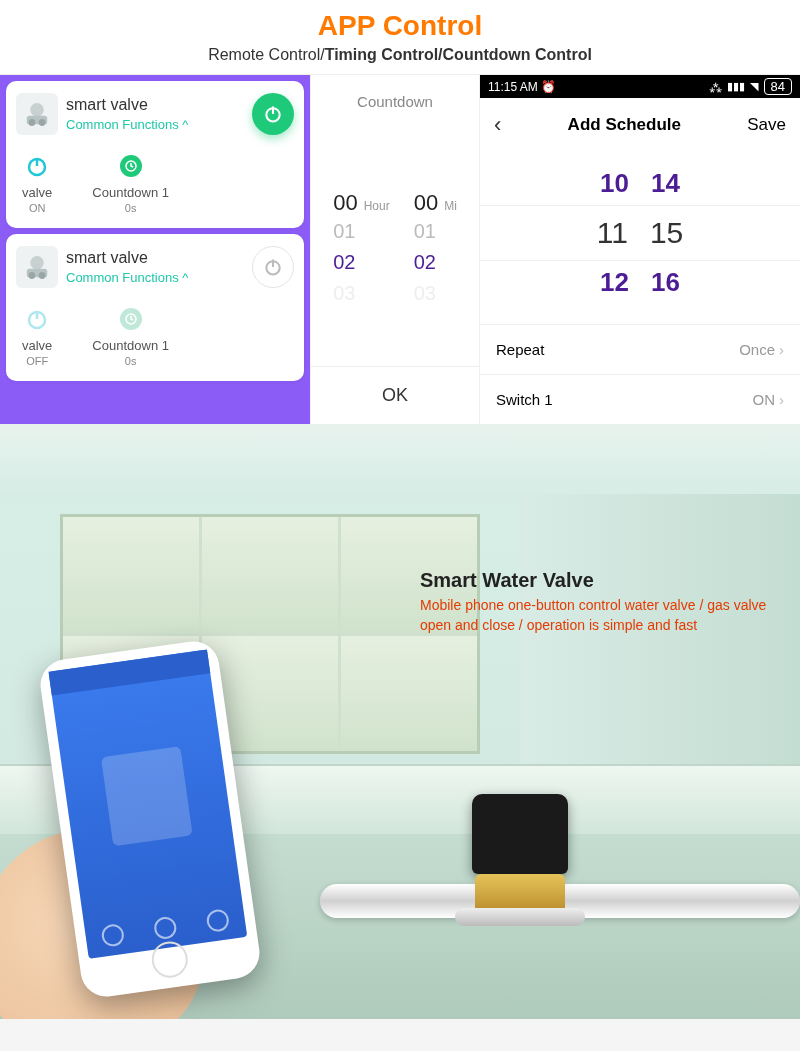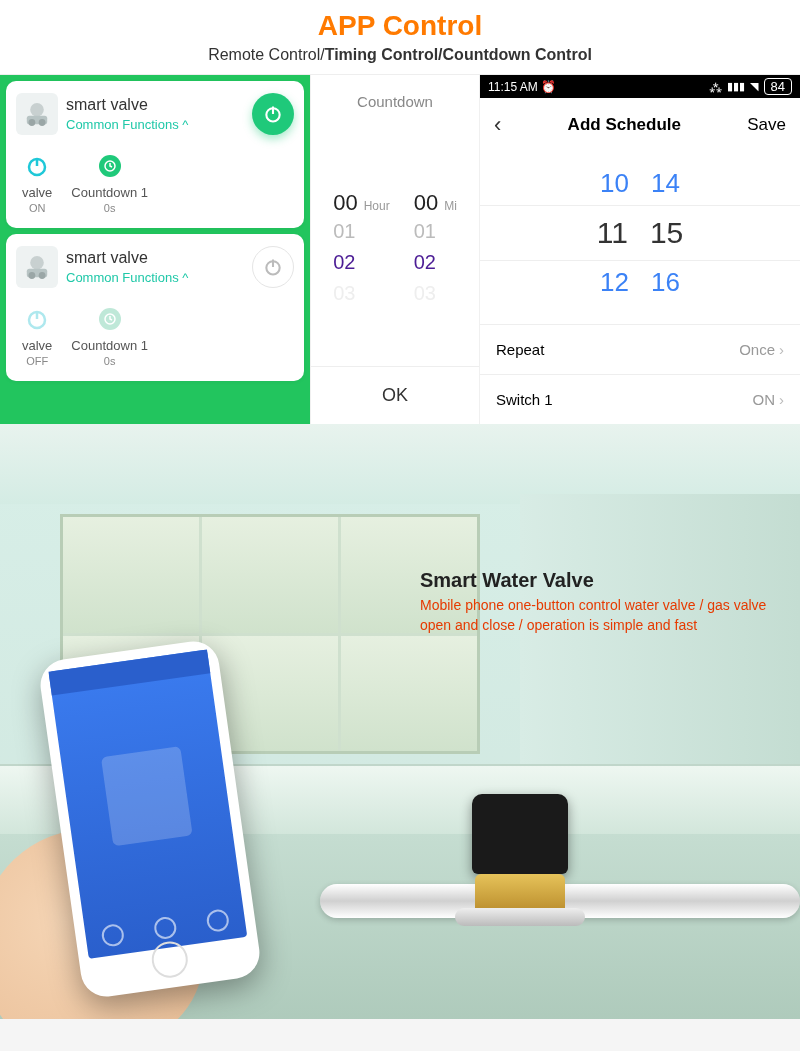--- a/index.html
+++ b/index.html
@@ -2,33 +2,33 @@
 <html><head>
 <meta charset="utf-8">
 <style>
   * { box-sizing: border-box; margin: 0; padding: 0; }
   body { font-family: Arial, sans-serif; width: 800px; background: #f5f5f5; }
   .header { text-align: center; padding: 10px 0; background: #fff; }
   .header h1 { color: #ff7a00; font-size: 28px; font-weight: bold; }
   .header p { color: #333; font-size: 16px; margin-top: 4px; }
   .header p .bold { font-weight: bold; text-align: right; }
   .app-row { display: flex; background: #fff; border-top: 1px solid #eee; }
-  .panel-left { width: 310px; background: #22c55e; }
+  .panel-left { width: 310px; background: #8b5cf6; }
   .card { background: #fff; border-radius: 10px; margin: 6px; padding: 12px 10px 6px 10px; box-shadow: 0 1px 4px rgba(0,0,0,0.05); }
   .card-head { display: flex; align-items: center; gap: 8px; }
   .valve-thumb { width: 42px; height: 42px; border-radius: 6px; background: #eef2f2; display: flex; align-items: center; justify-content: center; }
   .valve-thumb svg { width: 34px; height: 34px; }
   .card-title { flex: 1; }
   .card-title .name { font-size: 16px; color: #333; font-weight: 500; }
   .card-title .cf { font-size: 13px; color: #1fc8a8; margin-top: 3px; }
   .power-btn { width: 42px; height: 42px; border-radius: 50%; display: flex; align-items: center; justify-content: center; }
   .power-on { background: #1fc97a; color: #fff; box-shadow: 0 4px 10px rgba(31,201,122,0.4); }
   .power-off { background: #fff; color: #bbb; border: 1px solid #e5e5e5; }
   .power-btn svg { width: 20px; height: 20px; }
-  .card-icons { display: flex; gap: 19px; padding: 18px 6px 8px 6px; }
+  .card-icons { display: flex; gap: 40px; padding: 18px 6px 8px 6px; }
   .ci { text-align: center; }
   .ci .icon-circ { width: 26px; height: 26px; margin: 0 auto 6px; display: flex; align-items: center; justify-content: center; }
   .ci .lbl { font-size: 13px; color: #555; }
   .ci .sub { font-size: 11px; color: #888; margin-top: 2px; }
   .clock-dot { width: 22px; height: 22px; border-radius: 50%; background: #1fc97a; display:flex;align-items:center;justify-content:center; }
   .clock-dot.off { background: #bfe8d8; }
   .panel-mid { width: 170px; background: #fff; border-left: 1px solid #f0f0f0; border-right: 1px solid #f0f0f0; text-align: center; position: relative; }
   .panel-mid .title { color: #888; font-size: 15px; padding: 18px 0 80px; }
   .wheel-row { display: flex; justify-content: center; gap: 24px; }
   .wheel-col { text-align: left; }
@@ -39,21 +39,21 @@
   .wheel-col .row.fade2 { color: #eee; }
   .panel-mid .okbtn { position: absolute; bottom: 0; left: 0; right: 0; padding: 18px 0; font-size: 18px; color: #333; border-top: 1px solid #eee; }
   .panel-right { flex: 1; background: #fff; }
   .statusbar { background: #000000; color: #fff; font-size: 12px; padding: 3px 8px; display: flex; justify-content: space-between; align-items: center; }
   .statusbar .icons { display: flex; gap: 5px; align-items: center; font-size: 11px; }
   .sched-head { display: flex; justify-content: space-between; align-items: center; padding: 14px 14px; font-size: 17px; }
   .sched-head .back { font-size: 22px; color: #333; font-weight: 300; }
   .sched-head .title { font-weight: 600; }
   .sched-wheel { padding: 10px 0 20px; }
   .sched-wheel .wline { display: flex; justify-content: center; gap: 22px; font-size: 26px; padding: 6px 0; }
-  .sched-wheel .wline.dim { color: #3b82f6; }
+  .sched-wheel .wline.dim { color: #4c1d95; font-weight: bold; }
   .sched-wheel .wline.sel { color: #333; font-size: 30px; border-top: 1px solid #eee; border-bottom: 1px solid #eee; padding: 10px 0; }
   .sched-list { }
   .sched-item { display: flex; justify-content: space-between; align-items: center; padding: 16px 16px; border-top: 1px solid #eee; font-size: 15px; }
   .sched-item .val { color: #999; display: flex; align-items: center; gap: 4px; }
   .chev { color: #bbb; }
   .hero { position: relative; width: 800px; height: 595px; overflow: hidden; }
   .kitchen-bg { position: absolute; inset: 0; background: linear-gradient(#d8efe8,#cfe6de); }
   .ceiling { position:absolute; top:0; left:0; right:0; height:80px; background: linear-gradient(#e8f3ee,#d4ece4); }
   .window-frame { position:absolute; left:60px; top:90px; width:420px; height:240px; background:#cfe0ce; border:3px solid #b8cdb6; display:grid; grid-template-columns:1fr 1fr 1fr; gap:3px; }
   .window-frame div { background: linear-gradient(#e6f0e0,#d0e2cc); }

